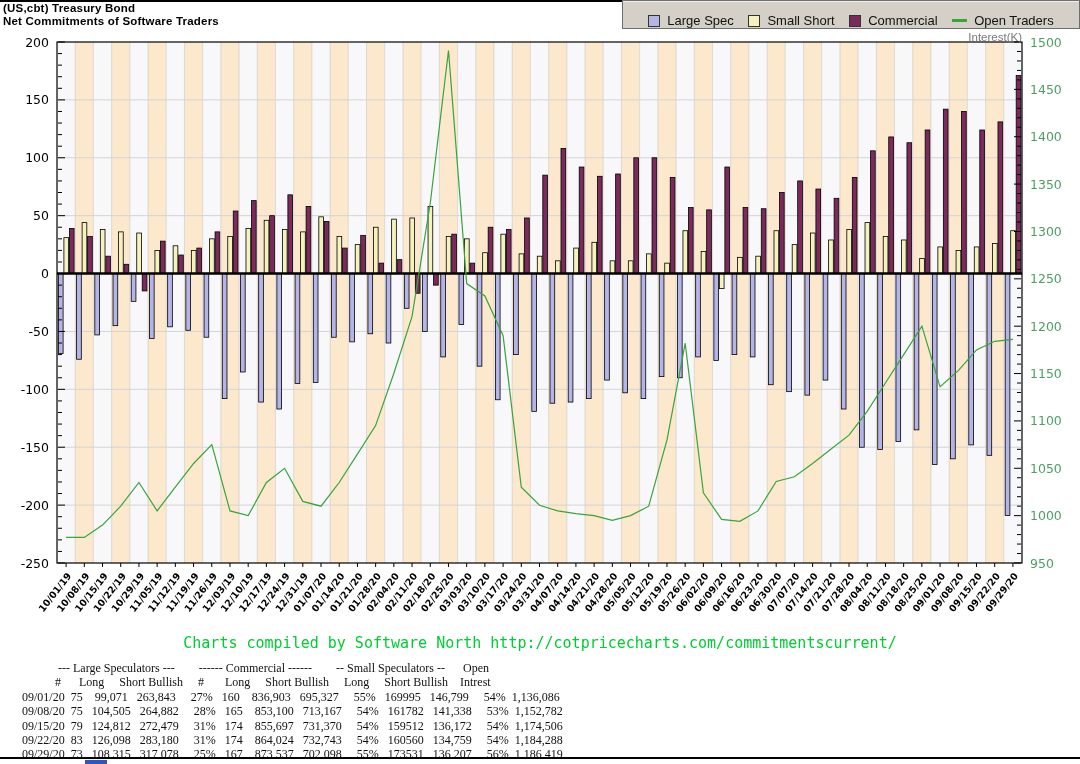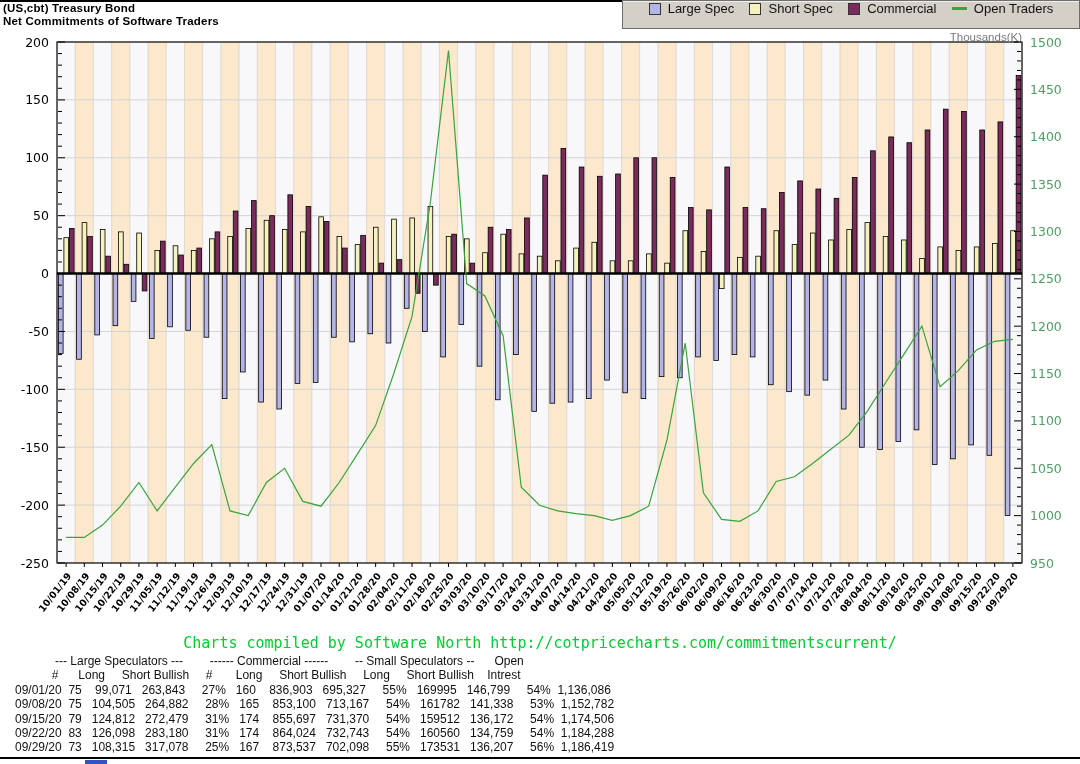--- a/index.html
+++ b/index.html
@@ -3,34 +3,34 @@
 <meta charset="utf-8">
 <style>
   html,body{margin:0;padding:0;background:#fff;}
   .page{position:relative;width:1080px;height:764px;background:#fff;overflow:hidden;
         font-family:"Liberation Sans",sans-serif;}
   .top-rule{position:absolute;left:0;top:0;width:100%;height:2px;background:#000;}
   .title-block{position:absolute;left:3px;top:2px;z-index:3;}
   .title-line{font-size:11.5px;font-weight:bold;color:#000;line-height:13px;letter-spacing:.2px;}
   .legendbar{position:absolute;left:622px;top:0;width:458px;height:29px;background:#d4d0c8;
              border:1px solid #6e6e6e;box-shadow:inset 0 1px 0 #efefec;z-index:4;
-             display:flex;align-items:flex-start;justify-content:space-around;box-sizing:border-box;padding:0 18px;}
+             display:flex;align-items:flex-end;justify-content:space-around;box-sizing:border-box;padding:0 18px;}
   .li{display:flex;align-items:center;font-size:13px;color:#111;white-space:nowrap;}
   .ls{display:inline-block;width:10px;height:10px;border:1px solid #333;margin-right:7px;}
   .lm{display:inline-block;width:15px;height:3px;margin-right:7px;}
   .thousands{position:absolute;left:930px;top:31px;width:92px;text-align:right;
              font-size:11.5px;color:#7a7a7a;z-index:2;}
   #chart-svg{position:absolute;left:0;top:0;z-index:1;}
   .yl{font:12.5px "DejaVu Sans",sans-serif;fill:#000;}
   .yr{font:12.5px "DejaVu Sans",sans-serif;fill:#4d9e64;}
   .xl{font:bold 9.5px "DejaVu Sans",sans-serif;fill:#000;}
   .footer-credit{position:absolute;left:0;top:622px;width:100%;text-align:center;
                  font-family:"DejaVu Sans Mono",monospace;font-size:15px;color:#00cc33;margin-top:12px;}
-  .cot-table{position:absolute;left:6px;top:645px;margin:9px;white-space:pre;
-             font-family:Liberation Sans, sans-serif;font-size:12px;line-height:14.4px;color:#111;}
+  .cot-table{position:absolute;left:6px;top:645px;margin:16px;white-space:pre;
+             font-family:Liberation Serif, serif;font-size:12px;line-height:14.4px;color:#111;}
   .bottom-rule{position:absolute;left:0;top:757px;width:100%;height:2px;background:#000;}
   .scroll-track{position:absolute;left:0;top:759px;width:100%;height:5px;background:#fff;}
   .scroll-thumb{position:absolute;left:85px;top:760px;width:22px;height:4px;background:#2f55c0;}
 </style>
 </head>
 <body>
 
 <div class="page">
   <div class="top-rule"></div>
 
@@ -39,33 +39,33 @@
     <div class="title-line">Net Commitments of Software Traders</div>
   </div>
 
   <div class="legendbar">
       <span class="li">
         <span class="ls" style="background: rgb(180, 180, 230);"></span>
         <span>Large Spec</span>
       </span>
       <span class="li">
         <span class="ls" style="background: rgb(246, 242, 189);"></span>
-        <span>Short Spec</span>
+        <span>Small Short</span>
       </span>
       <span class="li">
         <span class="ls" style="background: rgb(123, 43, 91);"></span>
         <span>Commercial</span>
       </span>
       <span class="li">
         <span class="lm" style="background: rgb(58, 163, 58);"></span>
         <span>Open Traders</span>
       </span>
     </div>
 
-  <div class="thousands">Thousands(K)</div>
+  <div class="thousands">Interest(K)</div>
 
   <svg id="chart-svg" width="1080" height="622">
       <g>
         <rect x="57" y="42" width="18.20754716981132" height="521" fill="#f8f8fb"></rect>
         <rect x="75.20754716981132" y="42" width="18.20754716981132" height="521" fill="#fbe8cd"></rect>
         <rect x="93.41509433962264" y="42" width="18.20754716981132" height="521" fill="#f8f8fb"></rect>
         <rect x="111.62264150943396" y="42" width="18.20754716981132" height="521" fill="#fbe8cd"></rect>
         <rect x="129.83018867924528" y="42" width="18.20754716981132" height="521" fill="#f8f8fb"></rect>
         <rect x="148.03773584905662" y="42" width="18.20754716981132" height="521" fill="#fbe8cd"></rect>
         <rect x="166.24528301886792" y="42" width="18.20754716981132" height="521" fill="#f8f8fb"></rect>

